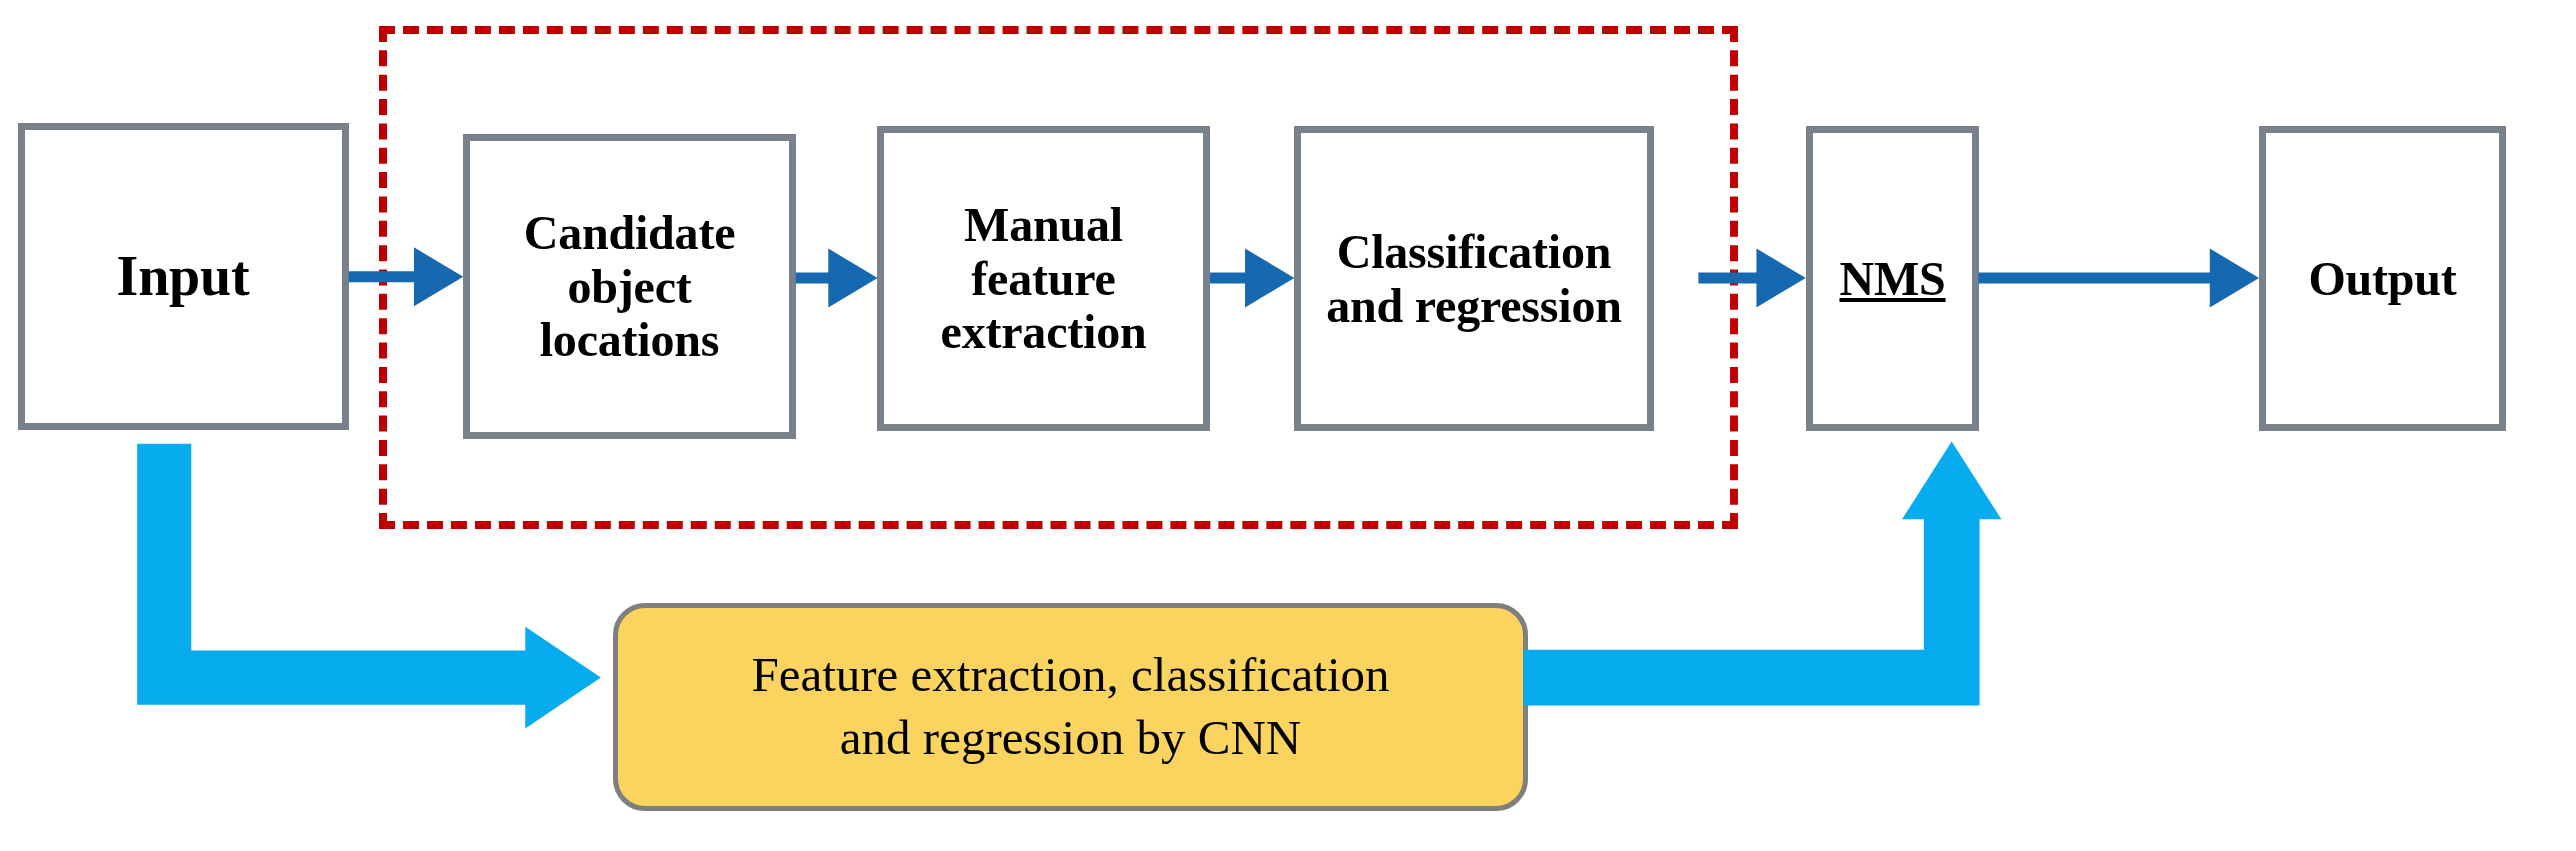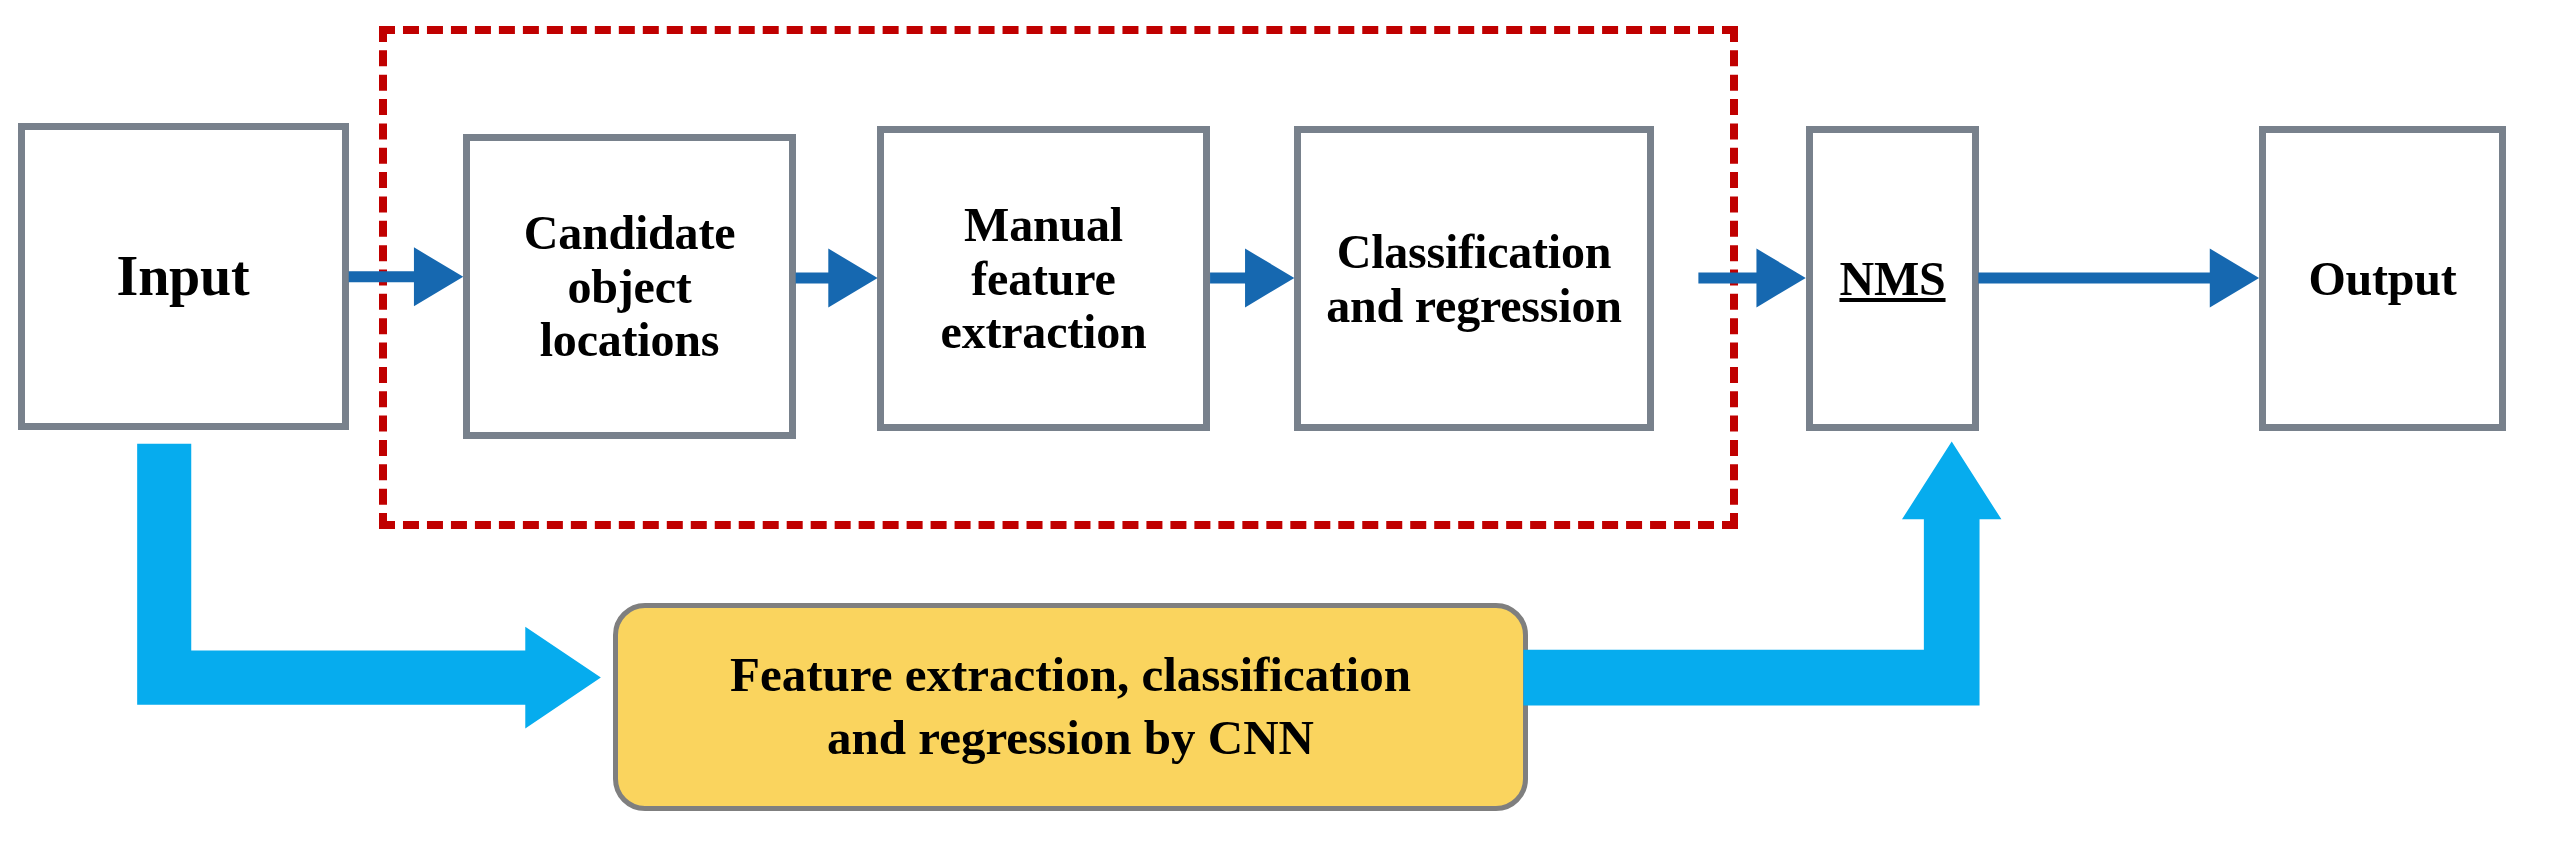--- a/index.html
+++ b/index.html
@@ -15,21 +15,21 @@
              letter-spacing:-0.2px;white-space:pre-line;}
 
   
   .dashed-region{position:absolute;border:8.8px dashed #C00000;
                  box-sizing:border-box;background:transparent;}
 
   
   .cnnbox{position:absolute;background:#FAD45E;border:5.6px solid #7F7F7F;
           border-radius:32px;box-sizing:border-box;display:flex;
           align-items:center;justify-content:center;text-align:center;}
-  .cnnbox .lbl{font-weight:bold;color:#000000;font-size:49px;
+  .cnnbox .lbl{font-weight:normal;color:#000000;font-size:49px;
                line-height:1.28;white-space:pre-line;}
 
   
   #arrows{position:absolute;left:0;top:0;width:2576px;height:851px;
           pointer-events:none;}
 </style>
 </head>
 <body>
 
 <div id="stage">

